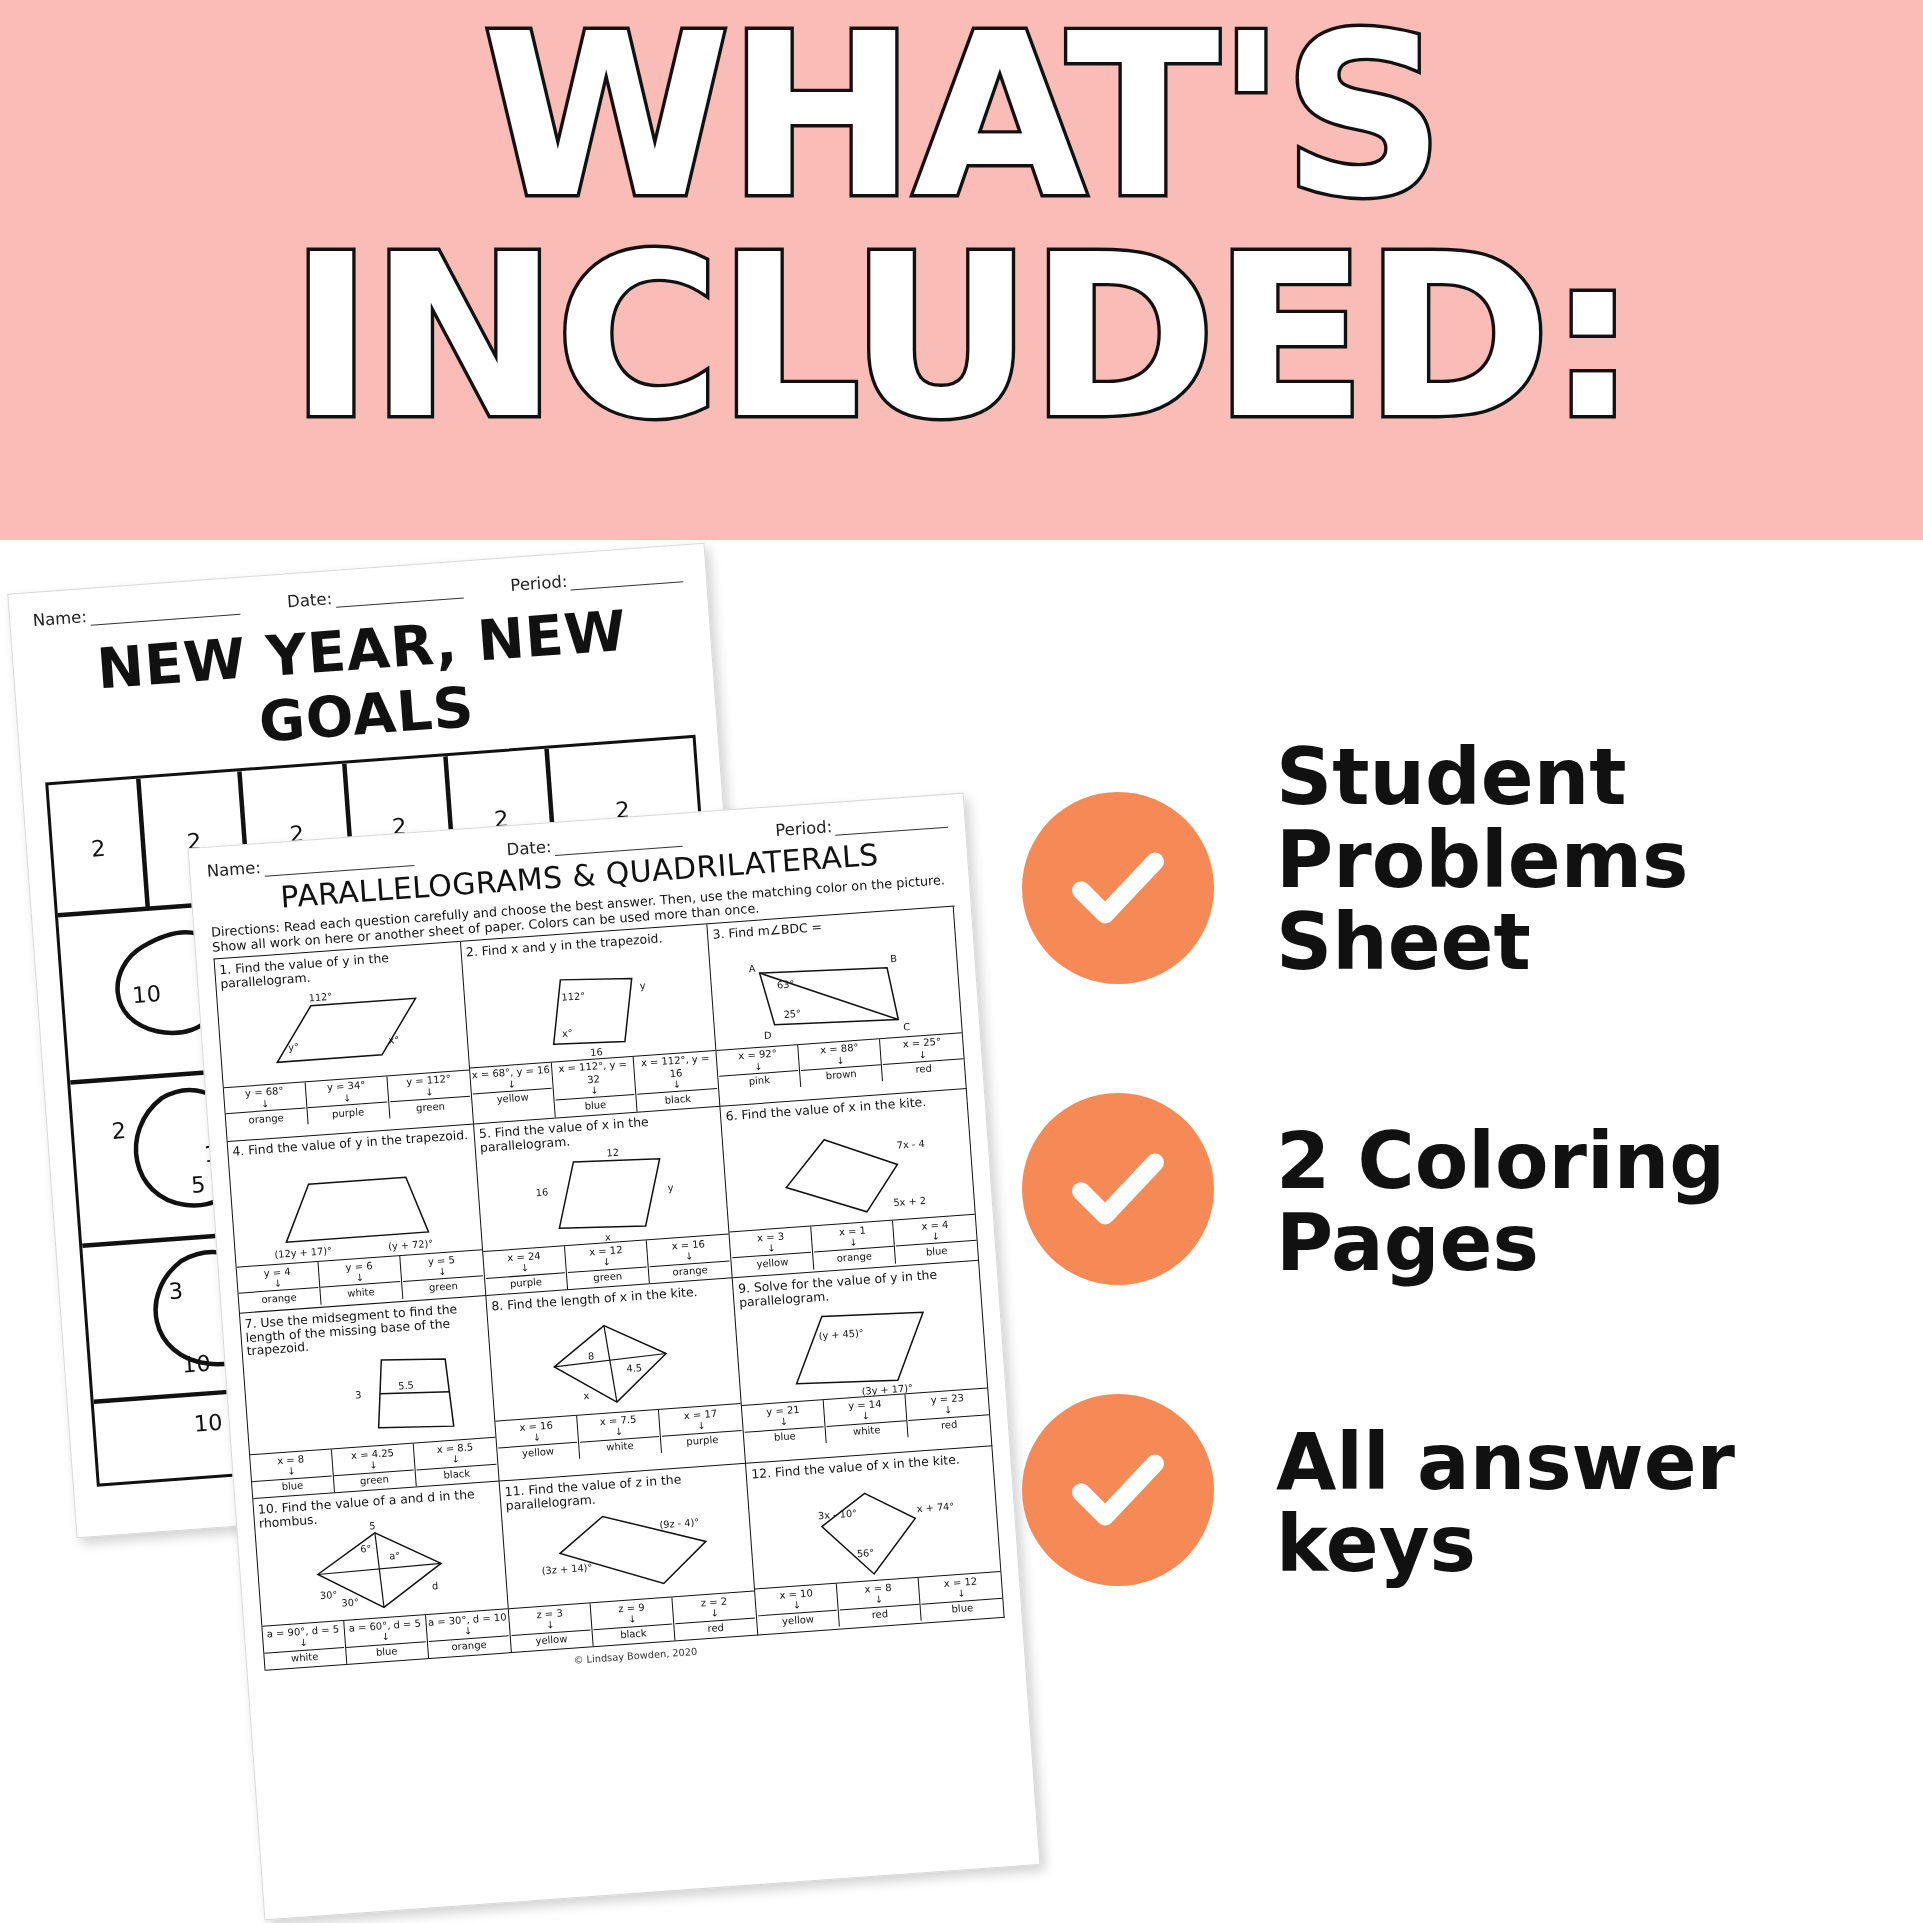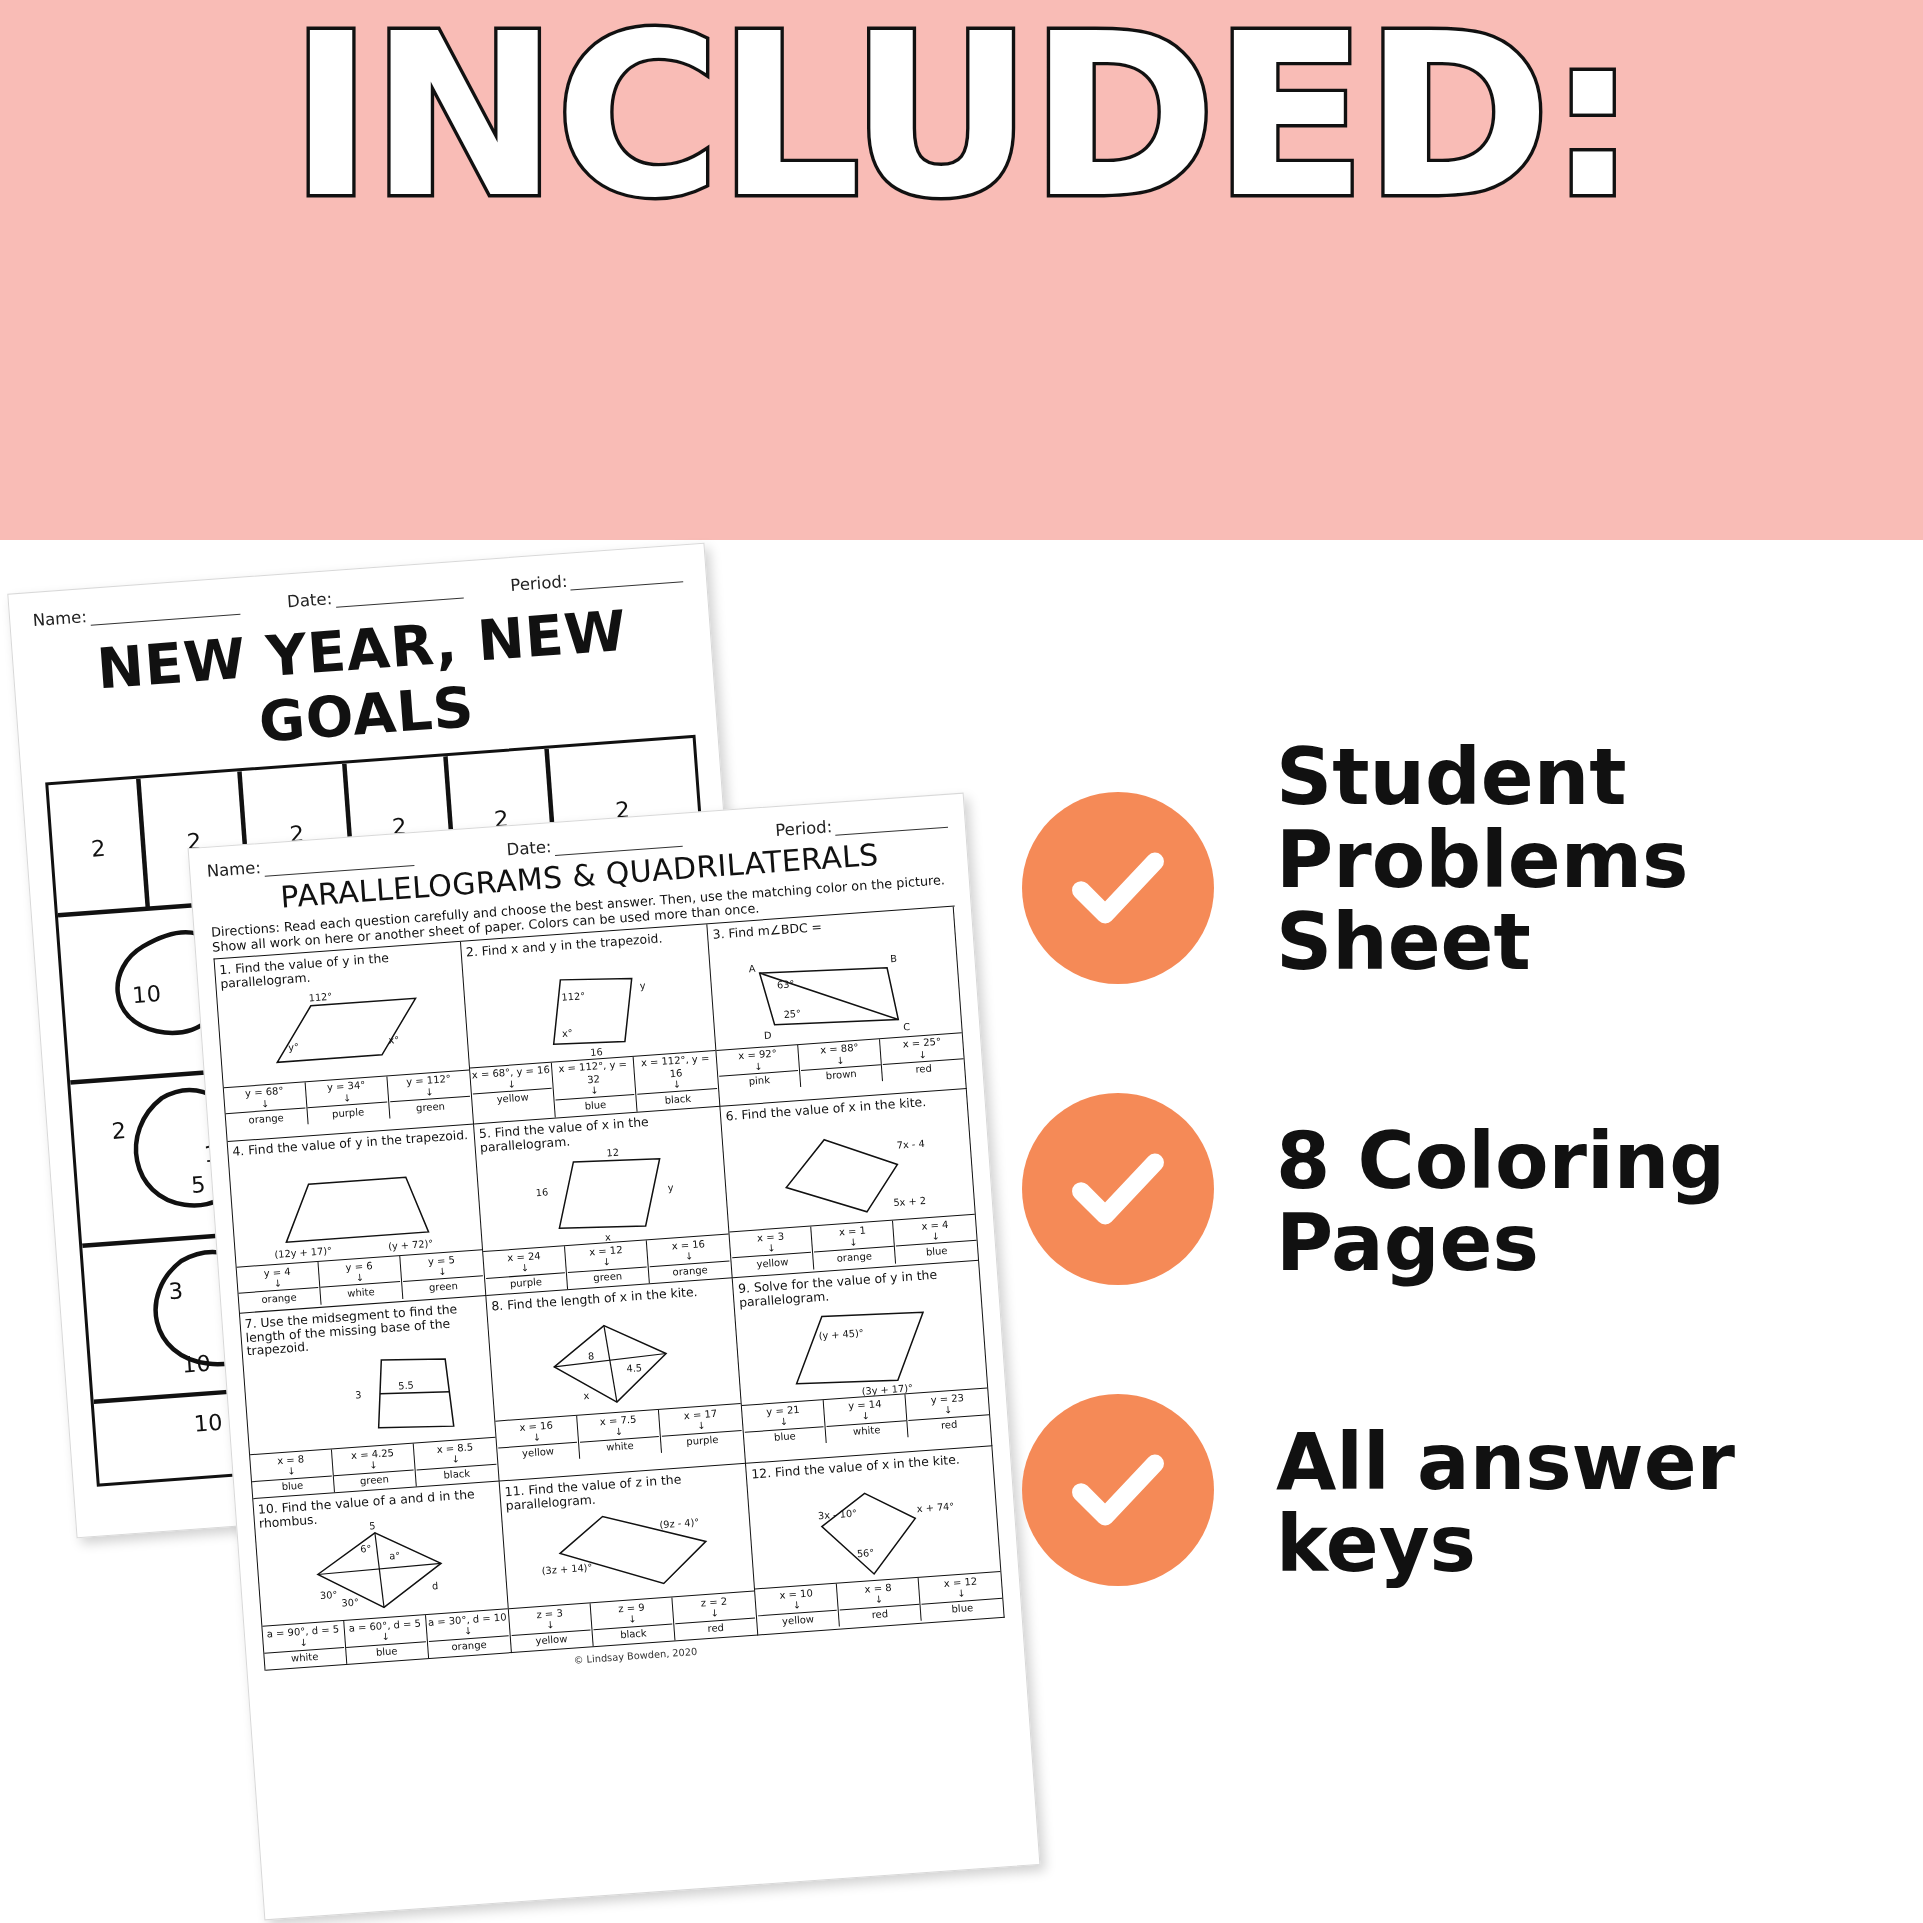--- a/index.html
+++ b/index.html
@@ -225,20 +225,21 @@
     font-size: 9.8px;
     color: #333;
     margin-top: 6px;
   }
 </style>
 </head>
 <body>
 
 <div class="banner">
   <div class="banner-title">
+    <span class="line1">WHAT'S</span>
     <span class="line2">INCLUDED:</span>
   </div>
 </div>
 
 <div class="pages">
 
   <div class="sheet sheet-coloring">
     <div class="nameline-row">
       <span class="nameline">
         <span class="lbl">Name:</span>
@@ -754,21 +755,21 @@
     <div class="feature-label">Student
 Problems Sheet</div>
   </div>
 
   <div class="feature-row">
     <div class="check-circle">
       <svg width="113" height="113" viewBox="0 0 150 150" aria-hidden="true">
         <path d="M26 78 L58 110 L124 40" fill="none" stroke="#ffffff" stroke-width="24" stroke-linecap="round" stroke-linejoin="round"></path>
       </svg>
     </div>
-    <div class="feature-label">8 Coloring Pages</div>
+    <div class="feature-label">2 Coloring Pages</div>
   </div>
 
   <div class="feature-row">
     <div class="check-circle">
       <svg width="113" height="113" viewBox="0 0 150 150" aria-hidden="true">
         <path d="M26 78 L58 110 L124 40" fill="none" stroke="#ffffff" stroke-width="24" stroke-linecap="round" stroke-linejoin="round"></path>
       </svg>
     </div>
     <div class="feature-label">All answer keys</div>
   </div>

